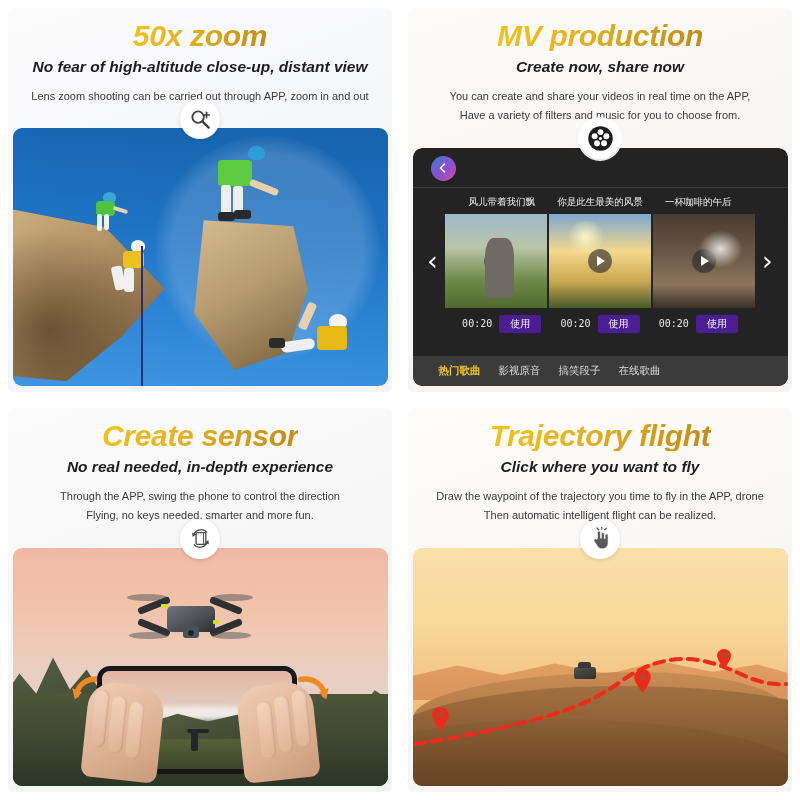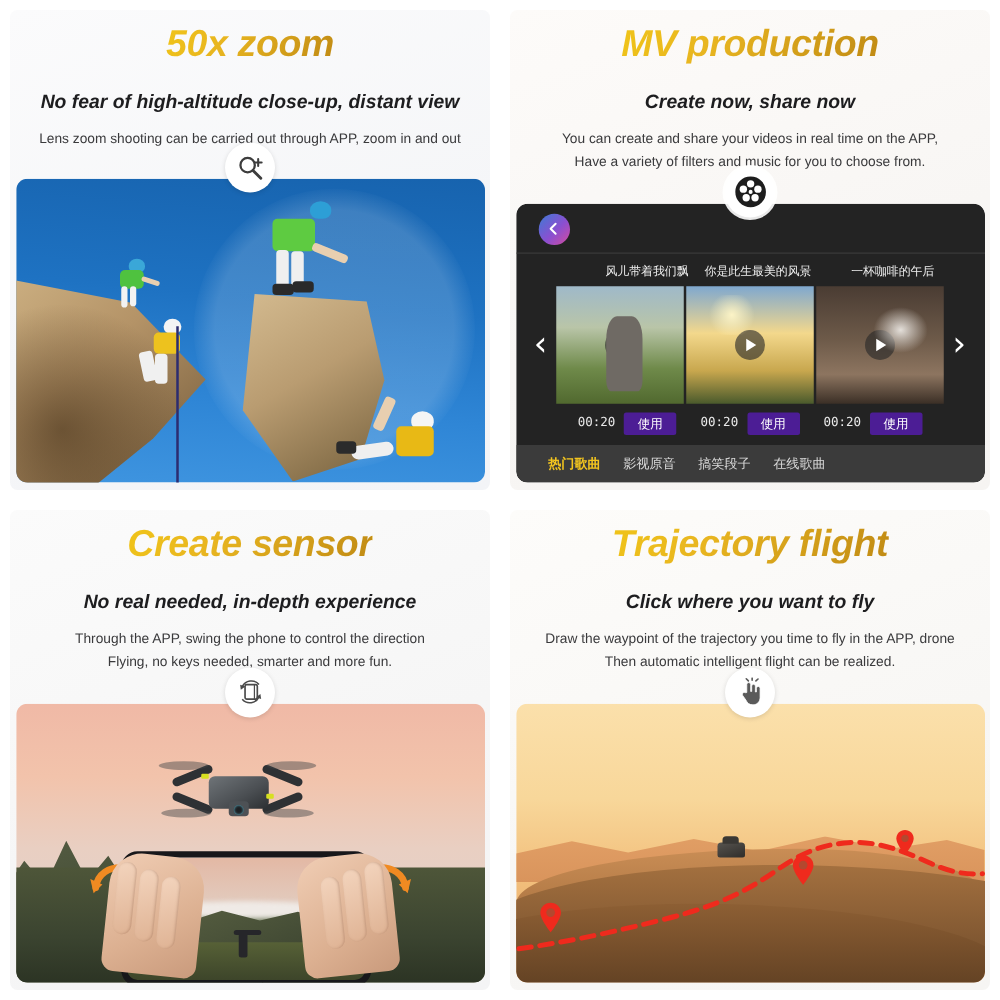--- a/index.html
+++ b/index.html
@@ -25,21 +25,21 @@
              display: flex; flex-direction: column; align-items: center; }
 
   .headline {
     font-size: 30px; font-weight: bold; font-style: italic; letter-spacing: -0.3px;
     margin-top: 21px; line-height: 1;
     background: linear-gradient(120deg, #f0c419 0%, #e8b520 35%, #c08a14 100%);
     -webkit-background-clip: text; background-clip: text; color: transparent;
     -webkit-text-fill-color: transparent; white-space: nowrap;
   }
   .subhead { font-size: 15.5px; font-style: italic; font-weight: bold; color: #1d1d1f;
-             margin-top: 22px; white-space: nowrap; }
+             margin-top: 7px; white-space: nowrap; }
   .desc { font-size: 11px; color: #3a3a3c; margin-top: 11px; line-height: 1.75;
           text-align: center; white-space: nowrap; }
   .desc .l2 { display: block; }
 
   .media-wrap { position: relative; margin-top: 12px; width: 375px; flex: 1; }
   .badge {
     position: absolute; left: 50%; top: -19px; transform: translateX(-50%);
     width: 40px; height: 40px; border-radius: 50%; background: #fff;
     box-shadow: 0 1px 4px rgba(0,0,0,0.13);
     display: flex; align-items: center; justify-content: center; z-index: 6;
@@ -72,21 +72,21 @@
 
   
   .mv-screen { position:absolute; inset:0; background:#232323; border-radius:9px; overflow:hidden;
                display:flex; flex-direction:column; }
   .mv-top { height:40px; flex:none; position:relative; border-bottom:1px solid #3a3a3a; }
   .back-btn { position:absolute; left:18px; top:8px; width:25px; height:25px; border-radius:50%;
               background: linear-gradient(135deg,#3d7bd5 0%, #8b4fd0 55%, #d44c9e 100%);
               display:flex; align-items:center; justify-content:center; }
   .back-btn svg { width:12px; height:12px; }
   .mv-titles { display:flex; padding:8px 40px 0 40px; }
-  .mv-title { flex:1; text-align:right; color:#efefef; font-size:9.5px;
+  .mv-title { flex:1; text-align:center; color:#efefef; font-size:9.5px;
               font-family:"DejaVu Sans", sans-serif; }
   .mv-body { display:flex; align-items:center; padding:5px 8px 0 8px; }
   .arrow-nav { width:24px; flex:none; color:#fff; font-size:27px; line-height:1;
                text-align:center; font-family:"DejaVu Sans", sans-serif; }
   .thumbs { flex:1; display:flex; gap:2px; }
   .thumb { position:relative; flex:1; height:94px; overflow:hidden; }
   .play { position:absolute; left:50%; top:50%; transform:translate(-50%,-50%);
           width:24px; height:24px; border-radius:50%; background:rgba(40,40,40,.62);
           display:flex; align-items:center; justify-content:center; }
   .play i { width:0;height:0;border-left:8px solid #fff;border-top:5px solid transparent;

